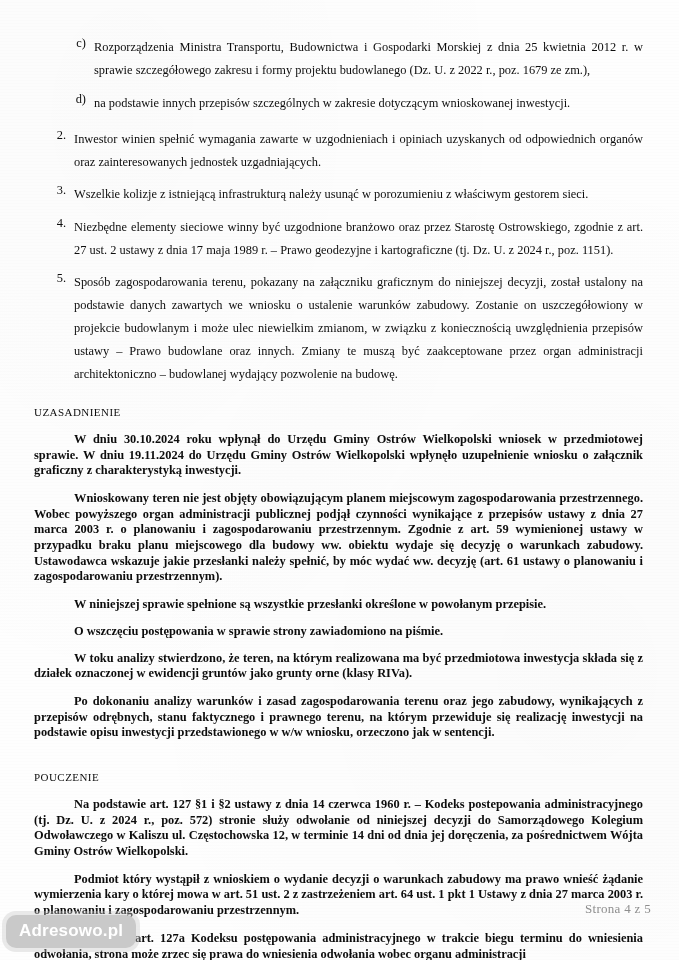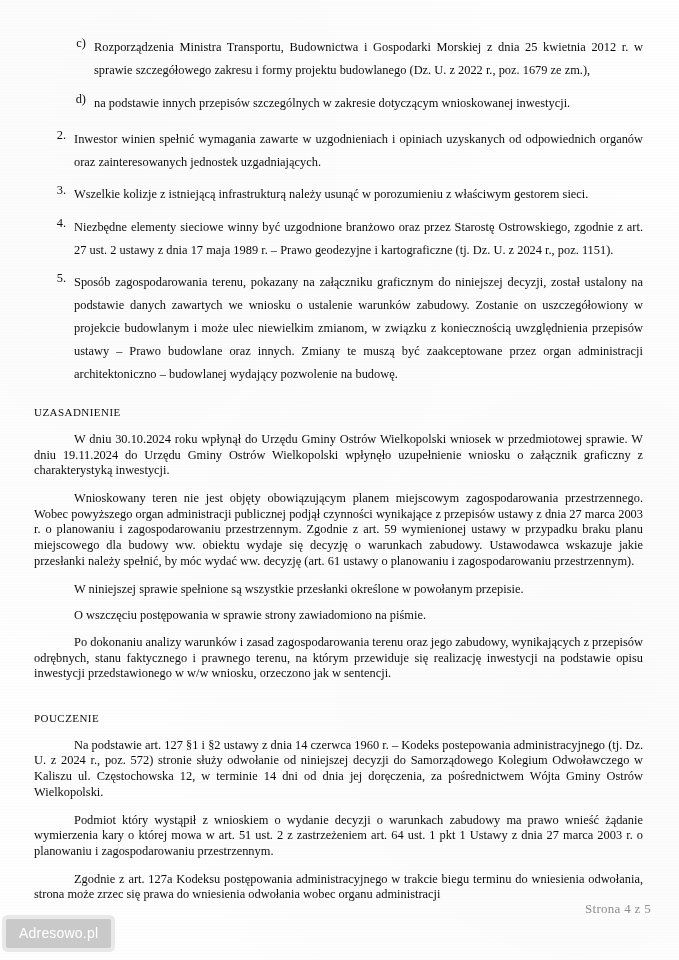--- a/index.html
+++ b/index.html
@@ -95,20 +95,21 @@
 
   
   .para {
     font-size: 12.4px;
     line-height: 15.6px;
     text-align: justify;
     text-justify: inter-word;
     margin: 0 0 12.5px 0;
     padding: 0 2px 0 0;
     text-indent: 40px;
+    font-weight: bold;
   }
   .para.tight { margin-bottom: 11px; }
 
   
   .page-footer {
     position: absolute;
     right: 28px;
     bottom: 43px;
     font-size: 13px;
     color: #8e8e8e;
@@ -117,25 +118,26 @@
   }
 
   
   .watermark {
     position: absolute;
     left: 6px;
     bottom: 12px;
     background: #c9c9c9;
     color: #ffffff;
     font-family: "Liberation Sans", sans-serif;
-    font-size: 14px;
+    font-size: 17px;
     letter-spacing: 0.2px;
     padding: 6px 13px 7px 13px;
-    border-radius: 2px;
+    border-radius: 10px;
     box-shadow: 0 0 0 4px rgba(201,201,201,0.38);
+    font-weight: bold;
   }
 
   
   .scan-noise {
     position: absolute;
     inset: 0;
     pointer-events: none;
     opacity: 0.035;
     background-image:
       repeating-linear-gradient(0deg, rgba(0,0,0,0.5) 0px, rgba(0,0,0,0) 1px, rgba(0,0,0,0) 3px);
@@ -173,20 +175,21 @@
         <span class="li-body">Sposób zagospodarowania terenu, pokazany na załączniku graficznym do niniejszej decyzji, został ustalony na podstawie danych zawartych we wniosku o ustalenie warunków zabudowy. Zostanie on uszczegółowiony w projekcie budowlanym i może ulec niewielkim zmianom, w związku z koniecznością uwzględnienia przepisów ustawy – Prawo budowlane oraz innych. Zmiany te muszą być zaakceptowane przez organ administracji architektoniczno – budowlanej wydający pozwolenie na budowę.</span>
       </li>
     </ul>
 
     <div class="section-heading">UZASADNIENIE</div>
 
     <p class="para">W dniu 30.10.2024 roku wpłynął do Urzędu Gminy Ostrów Wielkopolski wniosek w przedmiotowej sprawie. W dniu 19.11.2024 do Urzędu Gminy Ostrów Wielkopolski wpłynęło uzupełnienie wniosku o załącznik graficzny z charakterystyką inwestycji.</p>
     <p class="para">Wnioskowany teren nie jest objęty obowiązującym planem miejscowym zagospodarowania przestrzennego. Wobec powyższego organ administracji publicznej podjął czynności wynikające z przepisów ustawy z dnia 27 marca 2003 r. o planowaniu i zagospodarowaniu przestrzennym. Zgodnie z art. 59 wymienionej ustawy w przypadku braku planu miejscowego dla budowy ww. obiektu wydaje się decyzję o warunkach zabudowy. Ustawodawca wskazuje jakie przesłanki należy spełnić, by móc wydać ww. decyzję (art. 61 ustawy o planowaniu i zagospodarowaniu przestrzennym).</p>
     <p class="para tight">W niniejszej sprawie spełnione są wszystkie przesłanki określone w powołanym przepisie.</p>
     <p class="para tight">O wszczęciu postępowania w sprawie strony zawiadomiono na piśmie.</p>
+    <p class="para">W toku analizy stwierdzono, że teren, na którym realizowana ma być przedmiotowa inwestycja składa się z działek oznaczonej w ewidencji gruntów jako grunty orne (klasy RIVa).</p>
     <p class="para">Po dokonaniu analizy warunków i zasad zagospodarowania terenu oraz jego zabudowy, wynikających z przepisów odrębnych, stanu faktycznego i prawnego terenu, na którym przewiduje się realizację inwestycji  na podstawie opisu inwestycji przedstawionego w w/w wniosku, orzeczono jak w sentencji.</p>
 
     <div class="section-heading heading-pouczenie">POUCZENIE</div>
 
     <p class="para">Na podstawie art. 127 §1 i §2 ustawy z dnia 14 czerwca 1960 r. – Kodeks postepowania administracyjnego (tj. Dz. U. z 2024 r., poz. 572) stronie służy odwołanie od niniejszej decyzji do Samorządowego Kolegium Odwoławczego w Kaliszu ul. Częstochowska 12, w terminie 14 dni od dnia jej doręczenia, za pośrednictwem Wójta Gminy Ostrów Wielkopolski.</p>
     <p class="para">Podmiot który wystąpił z wnioskiem o wydanie decyzji o warunkach zabudowy ma prawo wnieść żądanie wymierzenia kary o której mowa w art. 51 ust. 2 z zastrzeżeniem art. 64 ust. 1 pkt 1 Ustawy z dnia 27 marca 2003 r. o planowaniu i zagospodarowaniu przestrzennym.</p>
     <p class="para">Zgodnie z art. 127a Kodeksu postępowania administracyjnego w trakcie biegu terminu do wniesienia odwołania, strona może zrzec się prawa do wniesienia odwołania wobec organu administracji</p>
 
   </div>
 

